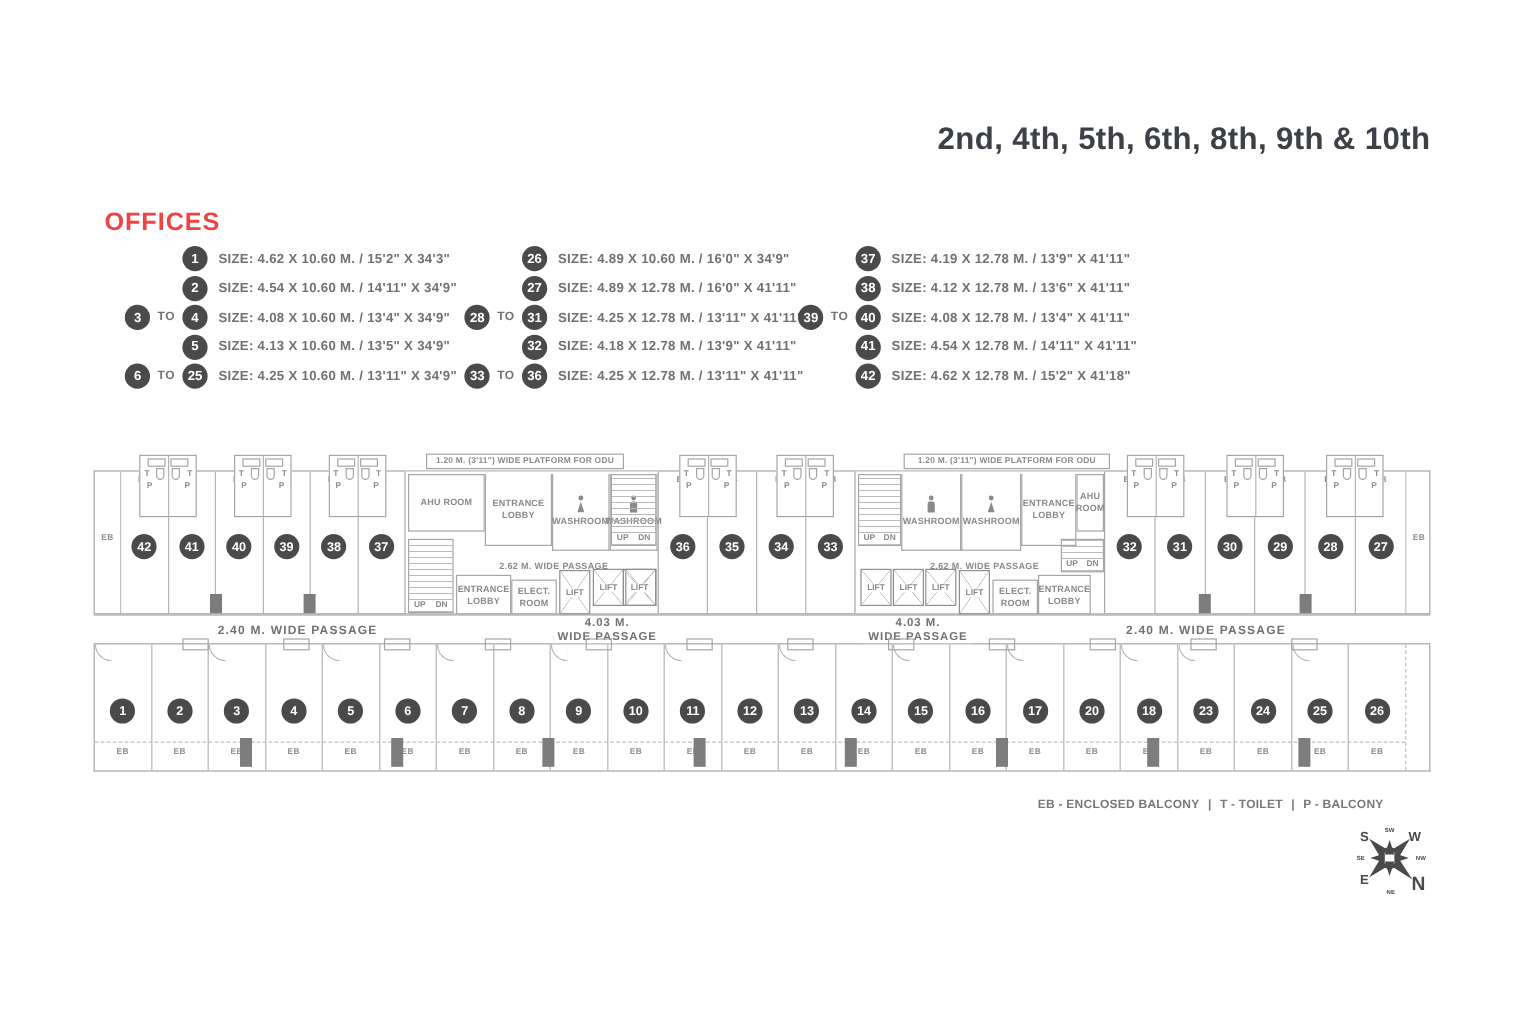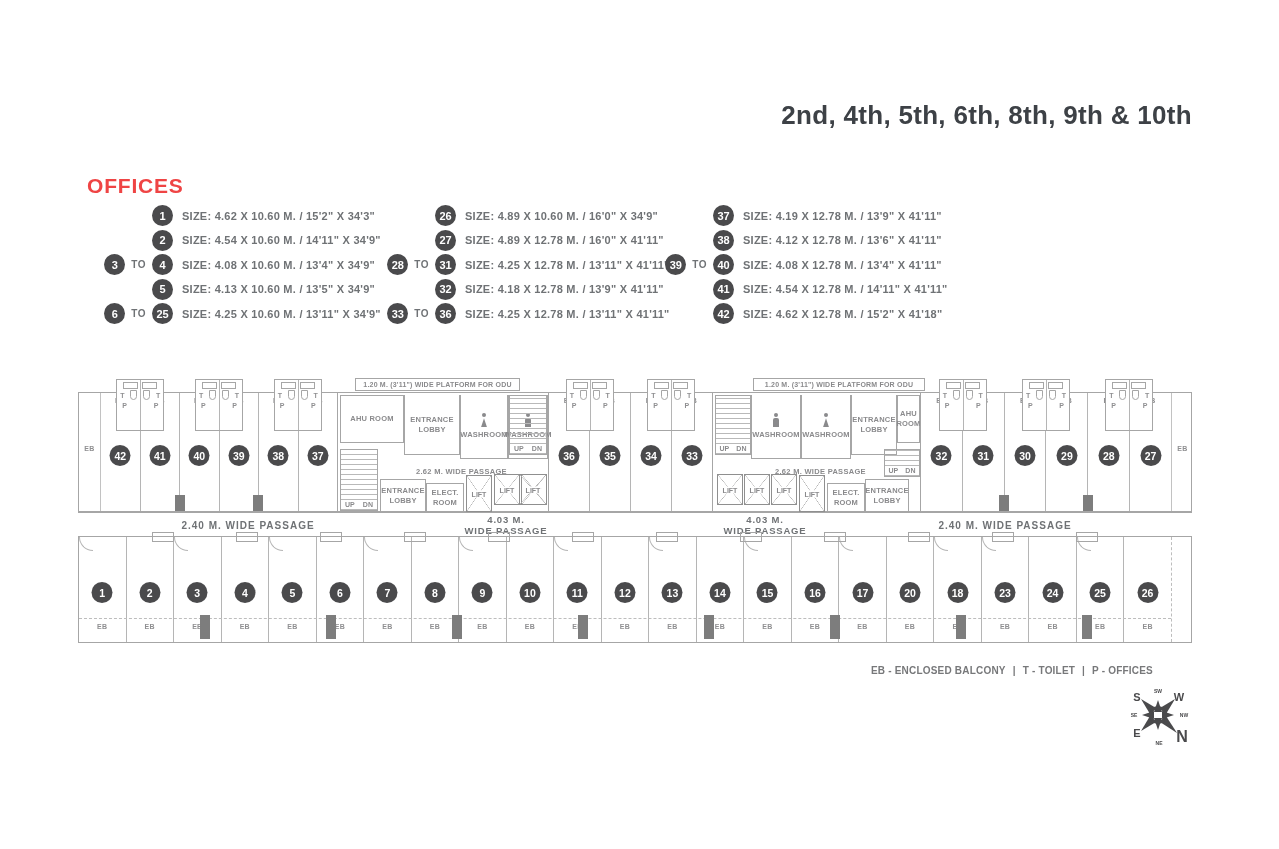--- a/index.html
+++ b/index.html
@@ -683,21 +683,21 @@
         <div class="colblock" style="left: calc(69.2308% - 5px); bottom: 3px; width: 10px; height: 24px;"></div>
         <div class="colblock" style="left: calc(80.7692% - 5px); bottom: 3px; width: 10px; height: 24px;"></div>
         <div class="colblock" style="left: calc(92.3077% - 5px); bottom: 3px; width: 10px; height: 24px;"></div>
       </div>
     <div class="dash-line"></div>
     <div class="strip26"></div>
   </div>
 </div>
 
 <div class="abbrev">
-  <span>EB - ENCLOSED BALCONY</span><span class="sep">|</span><span>T - TOILET</span><span class="sep">|</span><span>P - OFFICES</span>
+  <span>EB - ENCLOSED BALCONY</span><span class="sep">|</span><span>T - TOILET</span><span class="sep">|</span><span>P - BALCONY</span>
 </div>
 
 <svg class="compass" width="66" height="64" viewBox="0 0 66 64">
   <g fill="#4a4a4c">
     <polygon points="15,15 30,24 24,30"></polygon>
     <polygon points="49,15 34,24 40,30"></polygon>
     <polygon points="15,47 24,32 30,38"></polygon>
     <polygon points="51,49 40,32 34,38"></polygon>
     <polygon points="32,16 28,28 36,28"></polygon>
     <polygon points="48,31 36,27 36,35"></polygon>

